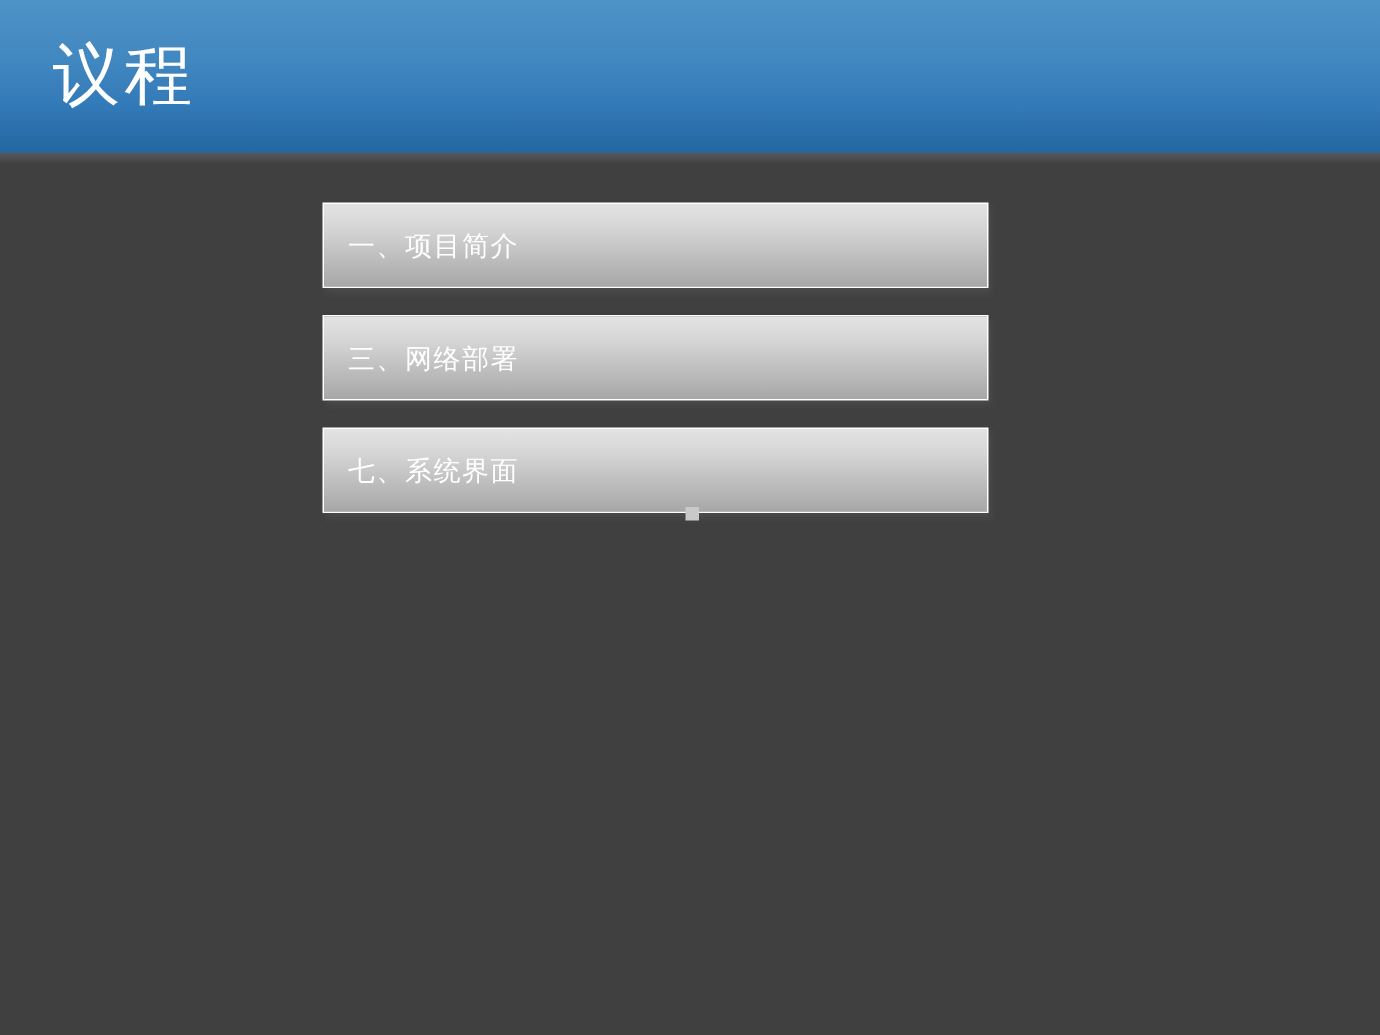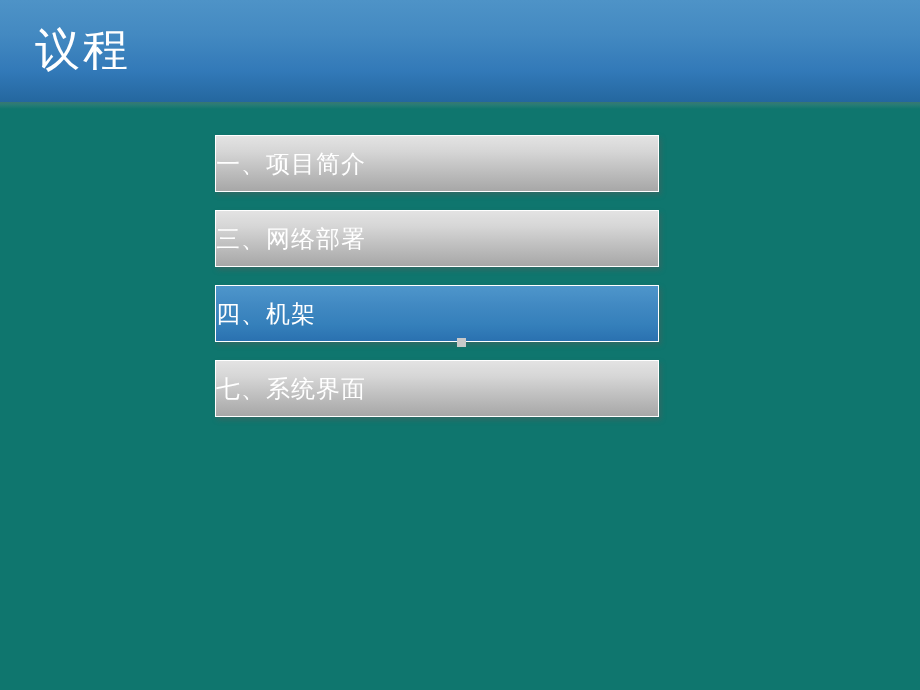--- a/index.html
+++ b/index.html
@@ -10,21 +10,21 @@
     width: 920px;
     height: 690px;
     background: #ffffff;
     font-family: "Liberation Sans", "DejaVu Sans", sans-serif;
     overflow: hidden;
   }
   .slide {
     position: relative;
     width: 920px;
     height: 690px;
-    background: #0f766e;
+    background: #404040;
   }
 
   
   .header {
     position: absolute;
     left: 0;
     top: 0;
     width: 920px;
     height: 102px;
     background: linear-gradient(to bottom, #4e93c7 0%, #4389c1 35%, #3279b8 70%, #24679f 100%);
@@ -72,22 +72,23 @@
     margin-bottom: 0;
   }
   .agenda-item.gray {
     background: linear-gradient(to bottom, #e3e3e3 0%, #d6d6d6 28%, #bdbdbd 66%, #a7a7a7 100%);
   }
   .agenda-item.blue {
     background: linear-gradient(to bottom, #4e96cb 0%, #4189c2 35%, #3580bb 70%, #2a71b0 100%);
   }
   .agenda-label {
     color: #ffffff;
-    font-size: 24px;
+    font-size: 18px;
     line-height: 30px;
+    padding-left: 16px;
     letter-spacing: 1px;
     white-space: nowrap;
   }
 
   
   .notch {
     position: absolute;
     left: 457px;
     top: 338px;
     width: 9px;
@@ -108,23 +109,20 @@
 
     <div class="agenda-item gray">
       <span class="agenda-label">一、项目简介</span>
     </div>
 
 
     <div class="agenda-item gray">
       <span class="agenda-label">三、网络部署</span>
     </div>
 
-    <div class="agenda-item blue">
-      <span class="agenda-label">四、机架</span>
-    </div>
 
 
 
     <div class="agenda-item gray">
       <span class="agenda-label">七、系统界面</span>
     </div>
 
   </div>
 
   <div class="notch"></div>

